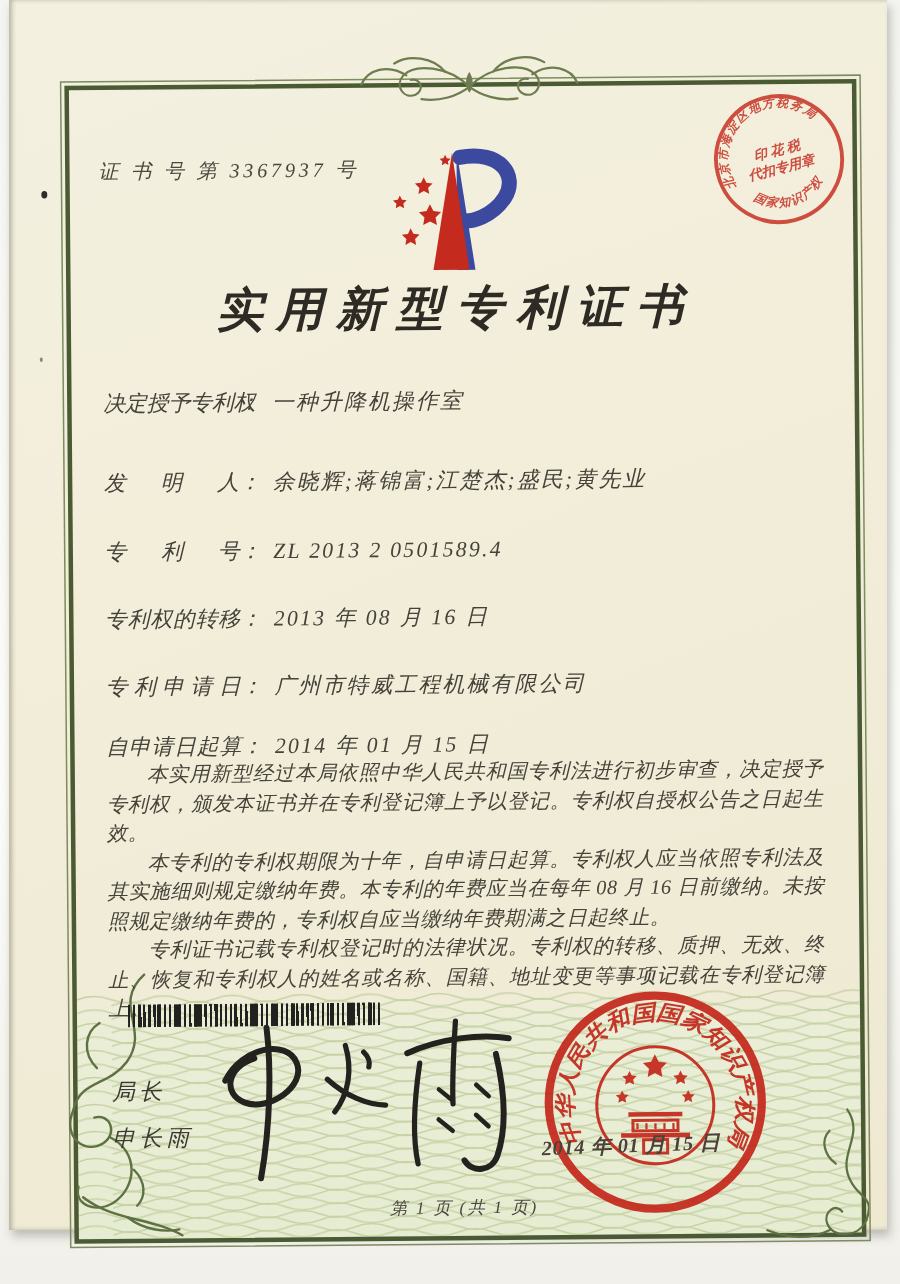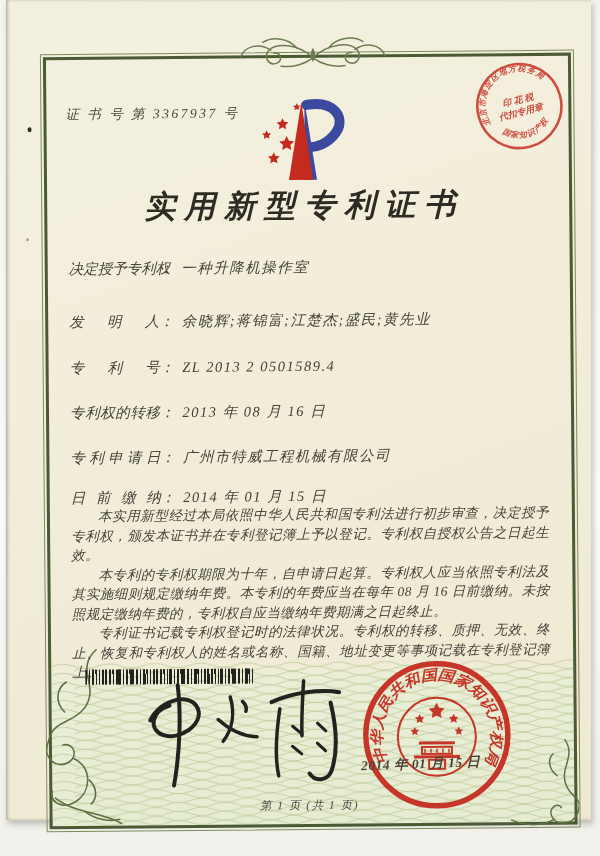--- a/index.html
+++ b/index.html
@@ -194,34 +194,38 @@
       <span class="lbl">专利权的转移</span>
           <span class="colon">：</span>
           <span class="val">2013 年 08 月 16 日</span>
     </div>
     <div class="frow f4">
       <span class="lbl">专利申请日</span>
           <span class="colon">：</span>
           <span class="val">广州市特威工程机械有限公司</span>
     </div>
     <div class="frow f5">
-      <span class="lbl">日前缴纳</span>
+      <span class="lbl">自申请日起算</span>
           <span class="colon">：</span>
           <span class="val">2014 年 01 月 15 日</span>
     </div>
   </div>
 
   <div class="paras">
     <p>本实用新型经过本局依照中华人民共和国专利法进行初步审查，决定授予专利权，颁发本证书并在专利登记簿上予以登记。专利权自授权公告之日起生效。</p>
     <p>本专利的专利权期限为十年，自申请日起算。专利权人应当依照专利法及其实施细则规定缴纳年费。本专利的年费应当在每年 08 月 16 日前缴纳。未按照规定缴纳年费的，专利权自应当缴纳年费期满之日起终止。</p>
     <p>专利证书记载专利权登记时的法律状况。专利权的转移、质押、无效、终止、恢复和专利权人的姓名或名称、国籍、地址变更等事项记载在专利登记簿上。</p>
   </div>
 
   <div class="barcode"></div>
 
+  <div class="signer">
+    <div>局长</div>
+    <div>申长雨</div>
+  </div>
 
   <svg class="signature" width="212" height="112" viewBox="0 0 212 112">
     <g fill="none" stroke="#24221e" stroke-width="4" stroke-linecap="round">
       <path d="M16,40 C28,18 58,14 64,30 C70,46 44,62 28,55 C14,49 17,31 36,26"></path>
       <path d="M45,6 C47,32 45,70 37,106"></path>
       <path d="M97,20 C101,36 98,52 88,64" stroke-width="3.5"></path>
       <path d="M84,42 C96,54 110,60 122,61" stroke-width="3.5"></path>
       <path d="M109,25 C112,28 113,32 112,35" stroke-width="3.5"></path>
       <path d="M138,27 C160,18 188,16 206,20"></path>
       <path d="M171,7 C169,26 167,46 167,62" stroke-width="3.5"></path>

